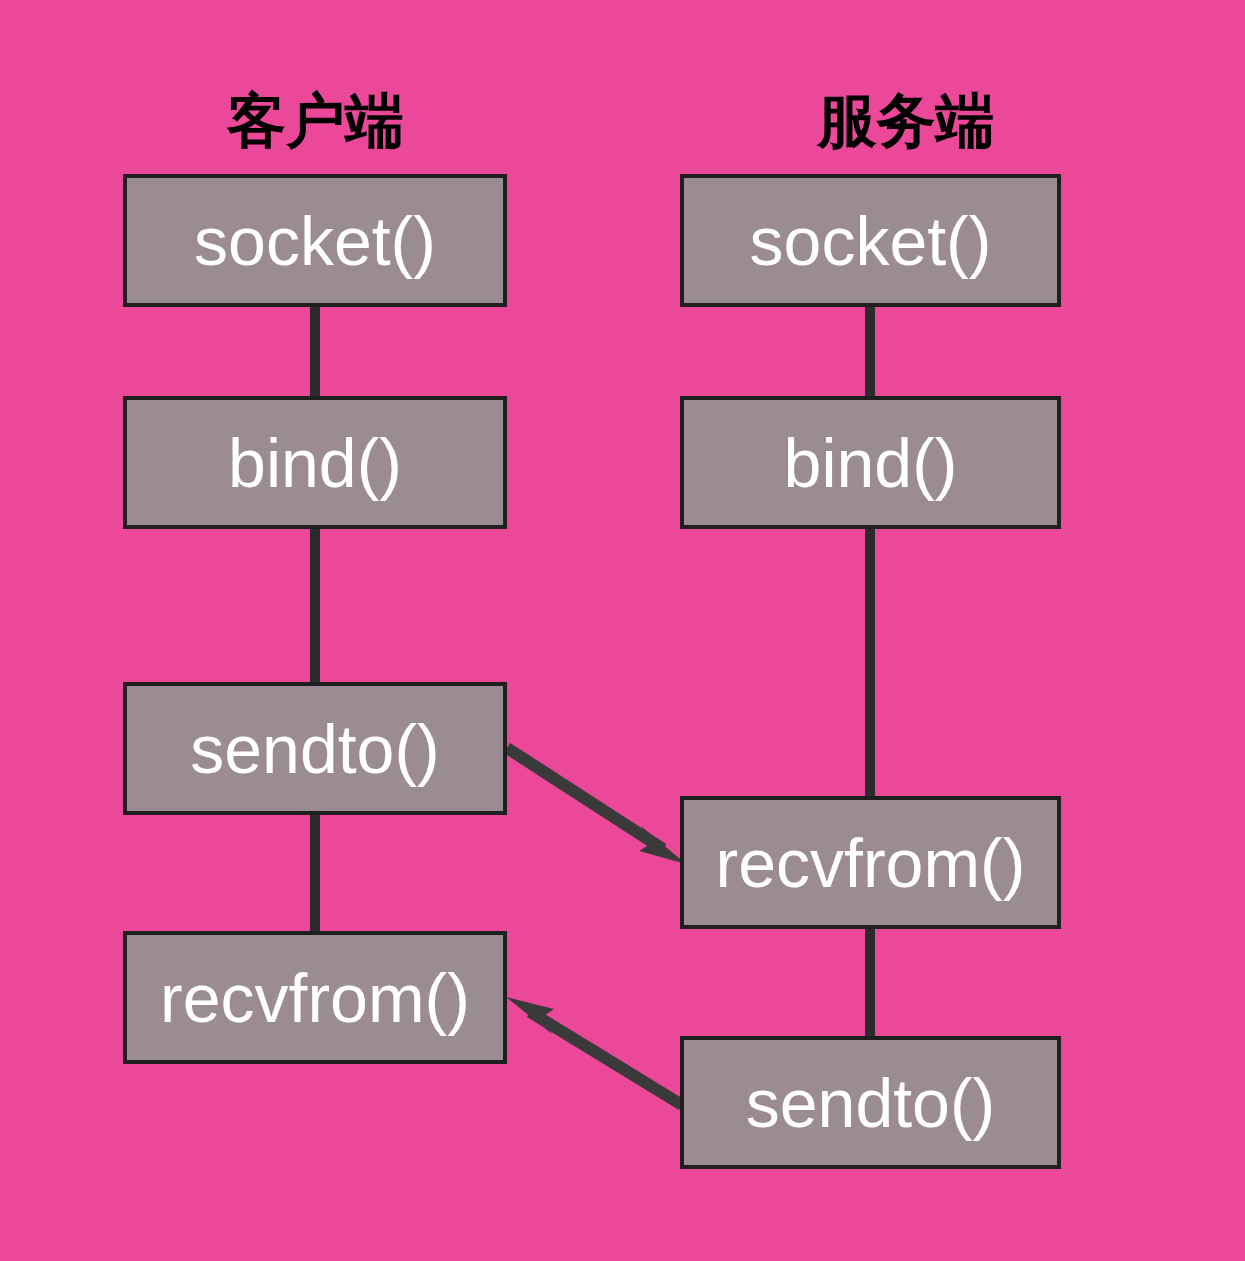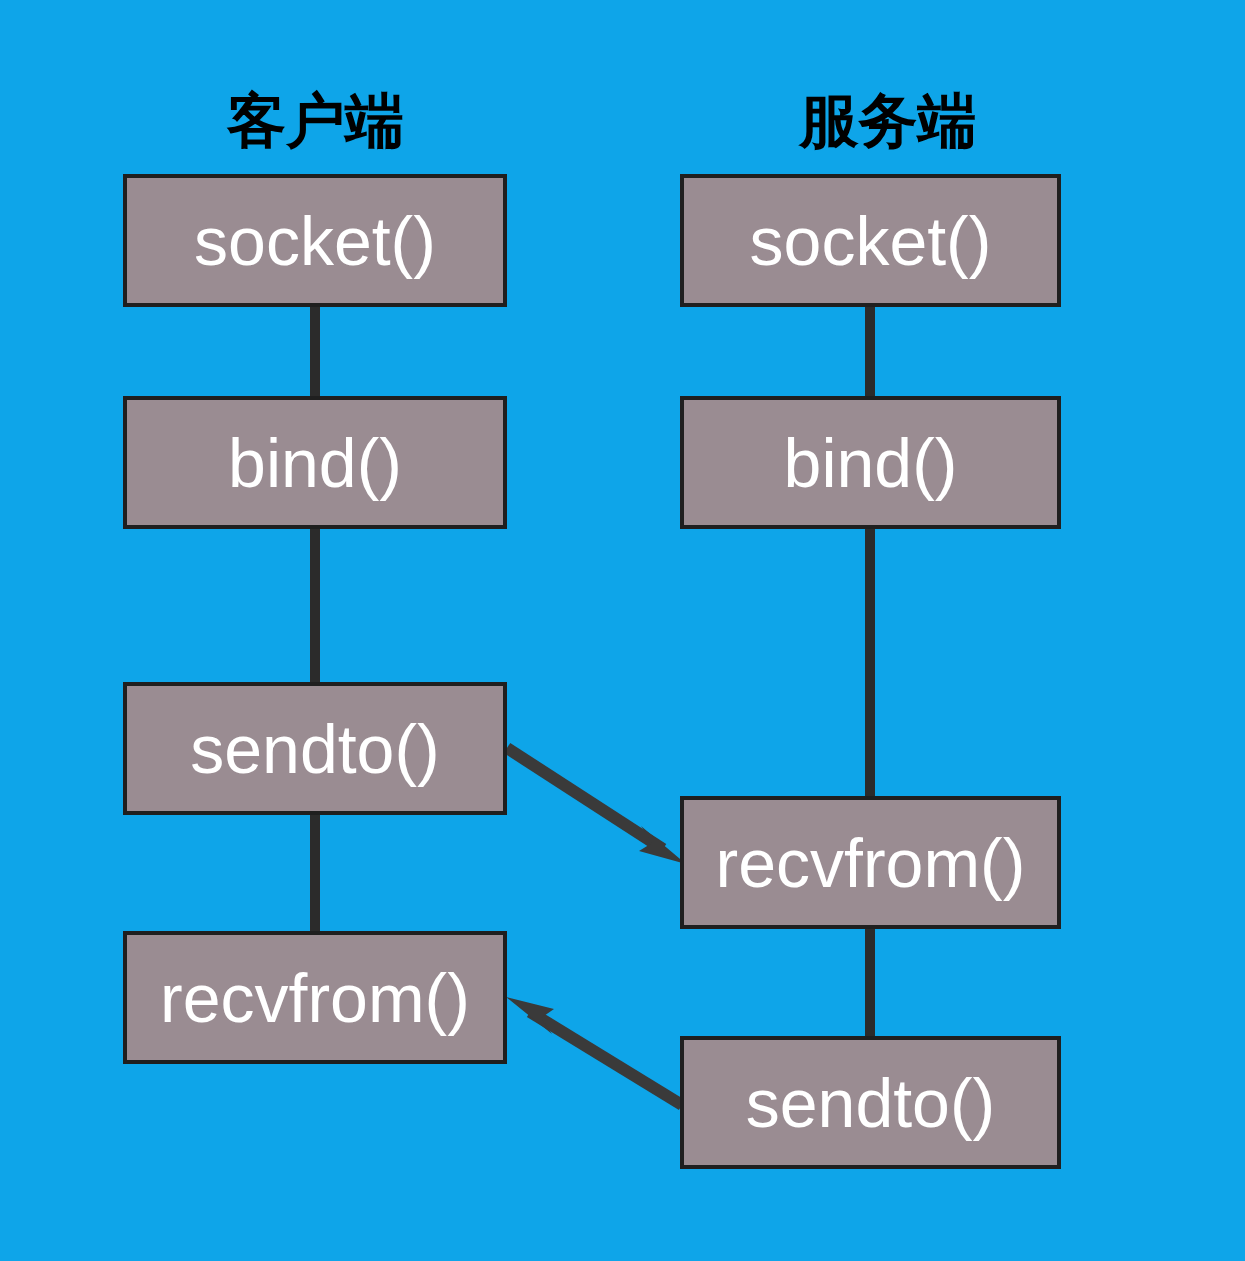--- a/index.html
+++ b/index.html
@@ -7,21 +7,21 @@
     padding: 0;
     background: #ffffff;
   }
   body {
     font-family: "Liberation Sans", sans-serif;
   }
   #canvas {
     position: relative;
     width: 1245px;
     height: 1261px;
-    background: #0ea5e9;
+    background: #ec4899;
     overflow: hidden;
   }
   .col-header {
     position: absolute;
     font-family: "Liberation Sans", sans-serif;
     font-weight: bold;
     font-size: 59px;
     line-height: 59px;
     color: #000000;
     letter-spacing: 0px;
@@ -62,21 +62,21 @@
     pointer-events: none;
   }
 </style>
 </head>
 <body>
 
 <div id="canvas">
 
   <div class="col-header" style="left:124px; top:92px; width:383px;">客户端</div>
 
-  <div class="col-header" style="left:698px; top:92px; width:380px;">服务端</div>
+  <div class="col-header" style="left:716px; top:92px; width:380px;">服务端</div>
 
   <div class="connector" style="left:310px; top:300px; width:10px; height:104px;"></div>
   <div class="connector" style="left:310px; top:518px; width:10px; height:172px;"></div>
   <div class="connector" style="left:310px; top:808px; width:10px; height:132px;"></div>
 
   <div class="connector" style="left:865px; top:300px; width:10px; height:104px;"></div>
   <div class="connector" style="left:865px; top:518px; width:10px; height:285px;"></div>
   <div class="connector" style="left:865px; top:922px; width:10px; height:121px;"></div>
 
   <svg class="arrow-layer" viewBox="0 0 1245 1261">

